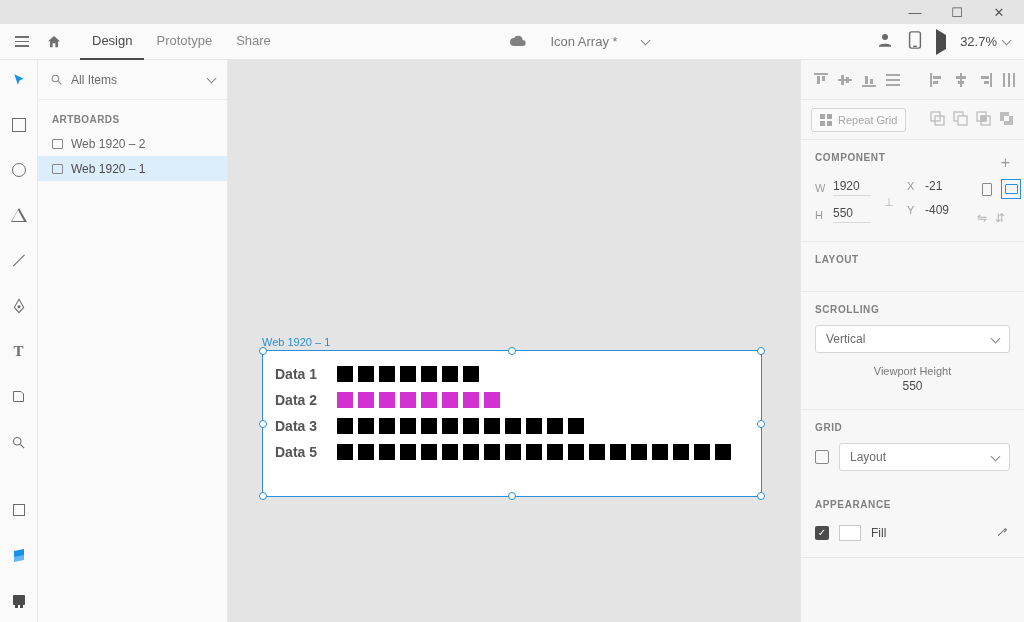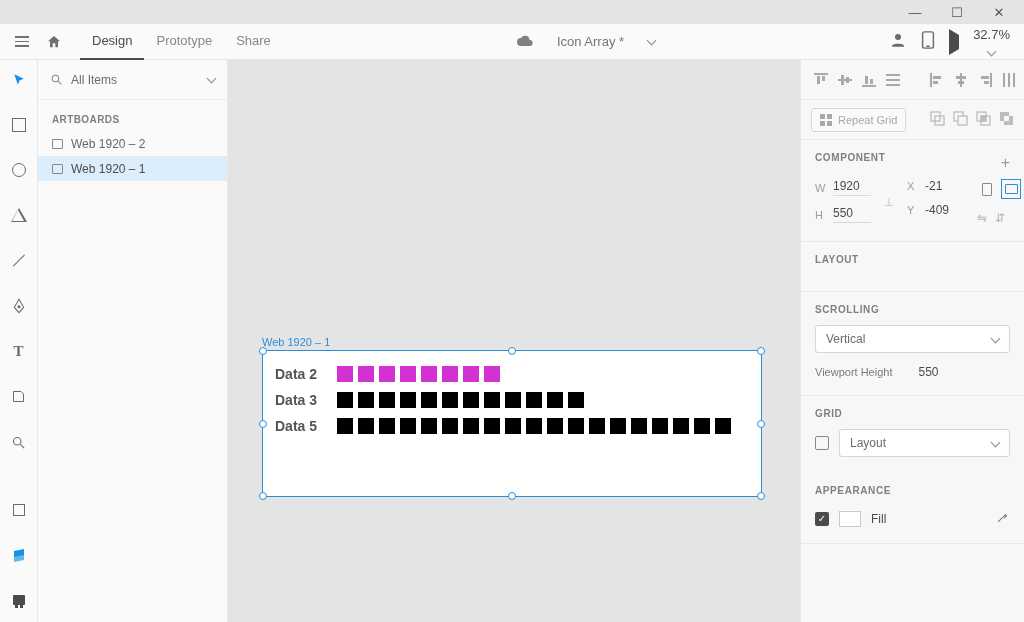--- a/index.html
+++ b/index.html
@@ -19,21 +19,21 @@
 .home-icon svg { display:block; }
 
 .top-tabs { display:flex; align-items:stretch; height:36px; margin-left:10px; }
 .top-tab { display:flex; align-items:center; padding: 8px 12px; font-size:13px; color:#888; cursor:pointer; border-bottom:2px solid transparent; }
 .top-tab.active { color:#4b4b4b; border-bottom-color:#4b4b4b; }
 
 .doc-title { margin-left:auto; margin-right:auto; display:flex; align-items:center; gap:24px; color:#777; font-size:13px; }
 .cloud-icon { color:#777; }
 
 .topbar-right { display:flex; align-items:center; gap:14px; padding-right:14px; }
-.zoom { font-size:13px; color:#4b4b4b; display:flex; align-items:center; gap:6px;flex-direction:column;}
+.zoom { font-size:13px; color:#4b4b4b; display:flex; align-items:center; gap:6px;}
 .tri-play { width:0; height:0; border-left:10px solid #4b4b4b; border-top:6px solid transparent; border-bottom:6px solid transparent; }
 
 .chev-down { display:inline-block; width:7px; height:7px; border-right:1.3px solid #888; border-bottom:1.3px solid #888; transform: rotate(45deg); margin-bottom:2px;}
 
 
 .app-body { display:flex; height: calc(622px - 24px - 36px); }
 
 
 .tool-rail { width:38px; background:#fafafa; border-right:1px solid #e7e7e7; display:flex; flex-direction:column; align-items:center; padding-top:8px; gap:22px; }
 .tool-rail .tool { width:24px; height:24px; display:flex; align-items:center; justify-content:center; color:#6b6b6b; }
@@ -88,21 +88,21 @@
 .orient-btn { width:20px; height:20px; display:flex; align-items:center; justify-content:center; border:1px solid transparent; }
 .orient-btn.active { border-color:#2a8fd8; color:#2a8fd8; }
 .ob-rect { width:10px; height:13px; border:1.3px solid #888; border-radius:1px; }
 .orient-btn.active .ob-rect { border-color:#2a8fd8; }
 .ob-rect.landscape { width:13px; height:10px; }
 
 .row-flex { display:flex; align-items:center; justify-content:space-between; }
 .toggle { width:26px; height:14px; background:#c7c7c7; border-radius:7px; display:flex; align-items:center; padding:1px; }
 .toggle-knob { width:12px; height:12px; background:#fff; border-radius:50%; }
 .select { border:1px solid #d6d6d6; background:#fff; border-radius:3px; height:28px; display:flex; align-items:center; padding:0 10px; justify-content:space-between; width:100%; }
-.vp-row { display:flex; align-items:center; gap:26px; margin-top:12px; }
+.vp-row { display:flex; align-items:center; gap:2px; margin-top:12px;flex-direction:column; }
 .vp-row .vp-label { font-size:11px; color:#7a7a7a; }
 .vp-row .vp-val { font-size:12px; color:#4b4b4b; }
 
 .fill-row { display:flex; align-items:center; gap:10px; }
 .chk { width:14px; height:14px; background:#4b4b4b; border-radius:2px; display:flex; align-items:center; justify-content:center; color:#fff; font-size:10px; }
 .swatch { width:22px; height:16px; background:#fff; border:1px solid #c9c9c9; }
 .eyedrop { margin-left:auto; color:#6b6b6b;}
 
 .unchk { width:14px; height:14px; border:1.4px solid #888; border-radius:2px; }
 
@@ -244,20 +244,32 @@
           <span class="artboard-icon"></span>
           <span>Web 1920 – 1</span>
         </div>
       </div>
   </div>
 
   <div class="canvas">
     <div class="artboard-label" id="ab-label" style="left: 34px; top: 276px;">Web 1920 – 1</div>
     <div class="artboard" id="ab" style="left: 34px; top: 290px; width: 500px; height: 147px;">
       <div class="rows" id="chart-rows">
+          <div class="row">
+            <div class="row-label">Data 1</div>
+            <div class="squares">
+              <div class="sq" style="background: rgb(0, 0, 0);"></div>
+              <div class="sq" style="background: rgb(0, 0, 0);"></div>
+              <div class="sq" style="background: rgb(0, 0, 0);"></div>
+              <div class="sq" style="background: rgb(0, 0, 0);"></div>
+              <div class="sq" style="background: rgb(0, 0, 0);"></div>
+              <div class="sq" style="background: rgb(0, 0, 0);"></div>
+              <div class="sq" style="background: rgb(0, 0, 0);"></div>
+            </div>
+          </div>
           <div class="row">
             <div class="row-label">Data 2</div>
             <div class="squares">
               <div class="sq" style="background: rgb(210, 50, 210);"></div>
               <div class="sq" style="background: rgb(210, 50, 210);"></div>
               <div class="sq" style="background: rgb(210, 50, 210);"></div>
               <div class="sq" style="background: rgb(210, 50, 210);"></div>
               <div class="sq" style="background: rgb(210, 50, 210);"></div>
               <div class="sq" style="background: rgb(210, 50, 210);"></div>
               <div class="sq" style="background: rgb(210, 50, 210);"></div>

